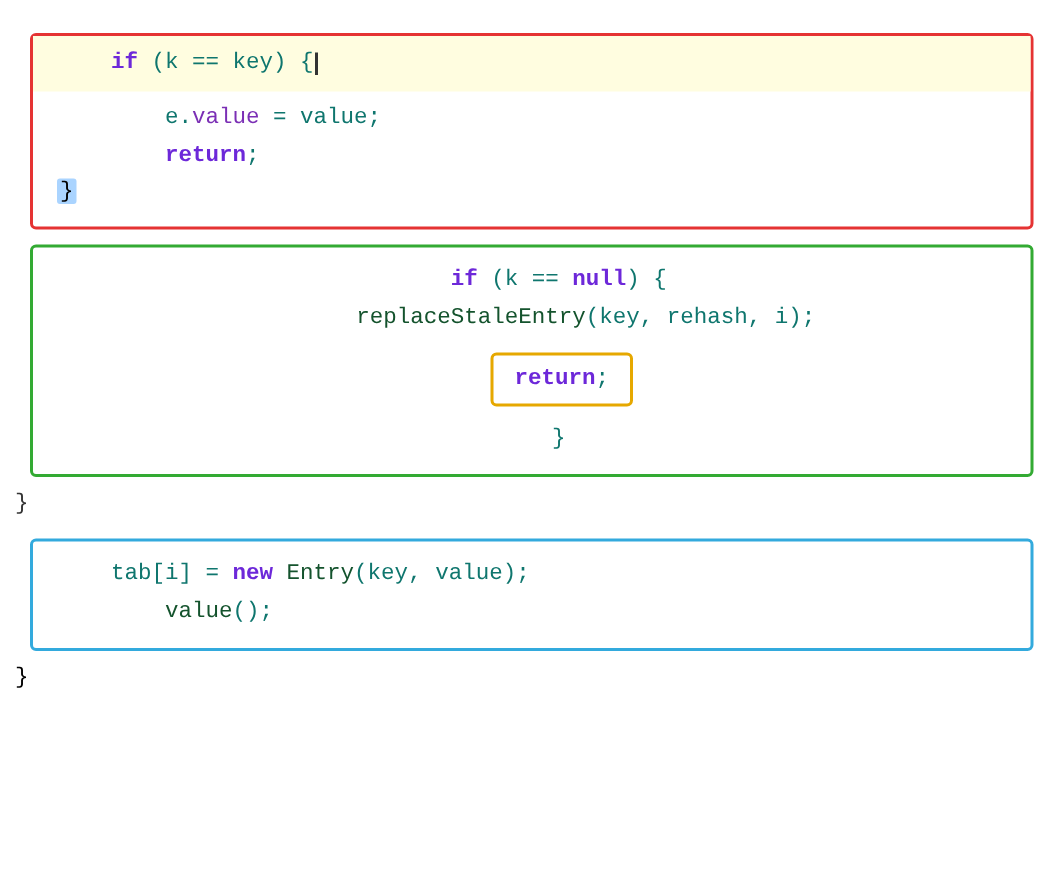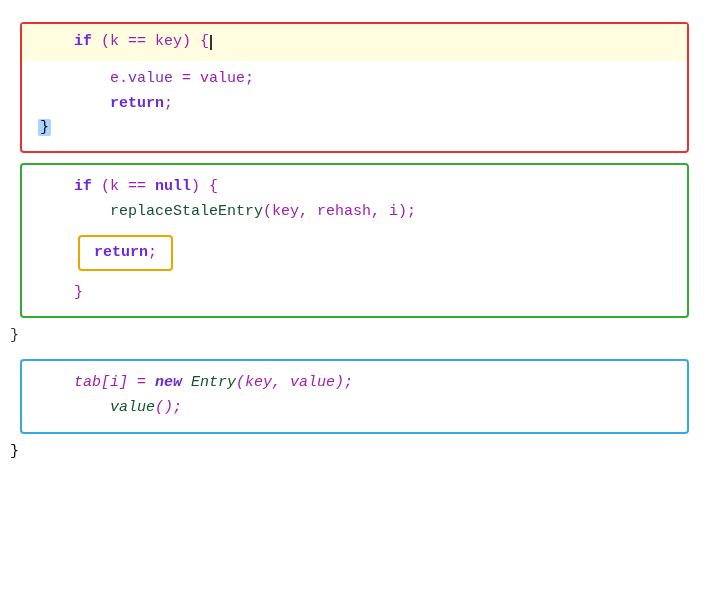--- a/index.html
+++ b/index.html
@@ -37,56 +37,56 @@
     }
 
     
     .box-green {
       border: 2.5px solid #33aa33;
       border-radius: 4px;
       margin: 10px 20px 6px 20px;
       padding: 10px 16px 10px 16px;
       background: #fff;
       position: relative;
+      text-align: center;
     }
 
     
     .box-orange {
       border: 2.5px solid #e6a800;
       border-radius: 4px;
       margin: 6px 0 6px 20px;
       padding: 4px 14px;
       display: inline-block;
     }
 
     
     .box-blue {
       border: 2.5px solid #33aadd;
       border-radius: 4px;
       margin: 10px 20px 6px 20px;
       padding: 10px 16px 12px 16px;
       background: #fff;
       position: relative;
-      font-style: italic;
     }
 
     .outer-brace {
       margin-left: 10px;
       color: #333;
     }
 
     .line {
       line-height: 1.65;
       white-space: pre;
     }
 
     
     .kw { color: #6d28d9; font-weight: bold; }
     .fn { color: #14532d; }
-    .plain { color: #a21caf; }
+    .plain { color: #0f766e; }
     .cursor {
       display: inline-block;
       width: 2px;
       height: 1em;
       background: #333;
       vertical-align: text-bottom;
       margin-left: 1px;
     }
   </style>
 </head>

